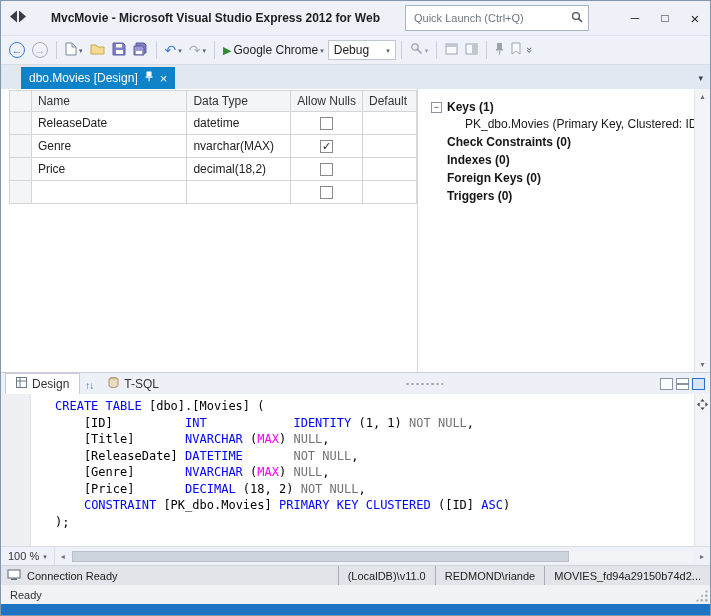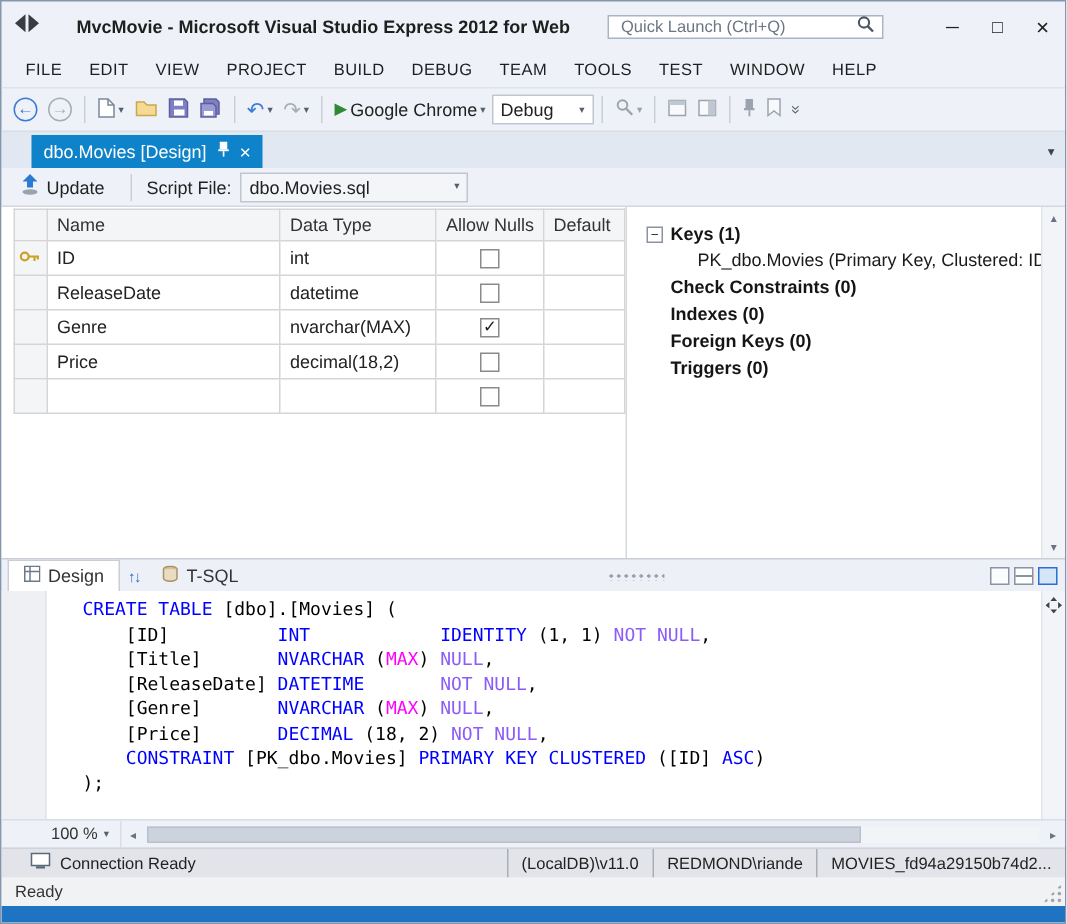--- a/index.html
+++ b/index.html
@@ -6,21 +6,21 @@
   * {box-sizing:border-box;}
   .vs {
     width:711px;height:616px;border:1px solid #8296ac;
     display:flex;flex-direction:column;
     font-family:"Liberation Sans","DejaVu Sans",sans-serif;
     background:#eef2f8;color:#1e1e1e;overflow:hidden;
   }
   
   .titlebar {height:34px;display:flex;align-items:center;padding-left:9px;gap:25px;flex:none;}
   .title {font-size:12px;font-weight:bold;white-space:nowrap;}
-  .quicklaunch {margin-left:auto;width:185px;height:16px;background:#fff;border:1px solid #a9b4c4;
+  .quicklaunch {margin-left:auto;width:185px;height:26px;background:#fff;border:1px solid #a9b4c4;
     display:flex;align-items:center;padding:0 5px 0 8px;gap:4px;}
   .ql-text {flex:1;color:#6d7683;font-size:11px;white-space:nowrap;overflow:hidden;}
   .winbtns {display:flex;height:100%;margin-left:6px;}
   .winbtn {width:30px;height:100%;display:flex;align-items:center;justify-content:center;
     font-size:12px;color:#222;}
   .winbtn.close {font-size:15px;}
   
   .menubar {height:23px;display:flex;align-items:center;padding-left:7px;font-size:11px;flex:none;}
   .menu-item {padding:0 9px;height:100%;display:flex;align-items:center;letter-spacing:.3px;}
   
@@ -86,36 +86,36 @@
     background-image:radial-gradient(circle,#9aa2ae 1px,transparent 1.3px);background-size:5px 4px;}
   .panebtns {margin-left:auto;display:flex;gap:3px;margin-right:5px;align-self:center;}
   .pbtn {width:13px;height:12px;border:1px solid #8a93a2;background:#fbfcfe;}
   .pbtn.split {background:linear-gradient(#fff 42%,#8a93a2 42%,#8a93a2 58%,#fff 58%);}
   .pbtn.active {border-color:#2a6fd1;background:#d6e6f9;}
   
   .codepane {height:152px;background:#fff;display:flex;flex:none;}
   .code-margin {width:30px;background:#eff0f4;border-right:1px solid #e0e2e8;flex:none;}
   .code-content {flex:1;padding:4px 0 0 24px;font-family:"DejaVu Sans Mono","Liberation Mono",monospace;
     font-size:12px;line-height:16.5px;white-space:pre;overflow:hidden;}
-  .tok-kw{color:#0000ff;} .tok-mg{color:#ff00ff;} .tok-gr{color:#8b5cf6;} .tok-pl{color:#000;}
+  .tok-kw{color:#0000ff;} .tok-mg{color:#ff00ff;} .tok-gr{color:#737373;} .tok-pl{color:#000;}
   .code-vscroll {width:16px;background:#f3f4f8;border-left:1px solid #e1e4ea;display:flex;
     flex-direction:column;align-items:center;padding-top:2px;flex:none;}
   
   .codebottom {height:19px;display:flex;align-items:center;background:#eef1f7;
-    border-top:1px solid #d9dde6;font-size:11px;flex:none;padding-left:26px;}
+    border-top:1px solid #d9dde6;font-size:11px;flex:none;}
   .zoom {display:flex;align-items:center;gap:4px;padding:0 7px;height:100%;
     border-right:1px solid #d9dde6;color:#333;flex:none;}
   .hscroll {flex:1;display:flex;align-items:center;height:100%;}
   .harrow {width:16px;text-align:center;color:#6a7383;font-size:8px;flex:none;}
   .htrack {flex:1;height:11px;background:#f3f4f8;position:relative;margin:0 1px;}
   .hthumb {position:absolute;left:0;top:0;height:100%;width:80%;background:#cdd3dd;border:1px solid #b9c0cc;}
   
   .connbar {height:20px;background:#e2e4e9;border-top:1px solid #cfd3da;display:flex;
     align-items:center;font-size:11px;color:#222;flex:none;}
-  .conn-left {display:flex;gap:6px;padding:0 19px;align-items:center;}
+  .conn-left {display:flex;gap:6px;padding:0 6px;align-items:center;}
   .seg {border-left:1px solid #a8aeb8;padding:0 9px;height:100%;display:flex;align-items:center;white-space:nowrap;}
   .seg.first {margin-left:auto;}
   .readybar {height:19px;background:#f1f2f4;display:flex;align-items:center;padding-left:9px;
     font-size:11px;color:#333;position:relative;flex:none;}
   .grip {position:absolute;right:2px;bottom:2px;width:13px;height:13px;
     background-image:radial-gradient(circle,#9aa2ae 1px,transparent 1.4px);background-size:4.5px 4.5px;
     clip-path:polygon(100% 0,100% 100%,0 100%);}
   .bluestrip {height:11px;background:#1e73c2;flex:none;}
 </style>
 </head>
@@ -140,33 +140,20 @@
           </svg>
       </span>
     </div>
     <div class="winbtns">
       <span class="winbtn">─</span>
       <span class="winbtn">□</span>
       <span class="winbtn close">×</span>
     </div>
   </div>
 
-  <div class="menubar">
-      <span class="menu-item">FILE</span>
-      <span class="menu-item">EDIT</span>
-      <span class="menu-item">VIEW</span>
-      <span class="menu-item">PROJECT</span>
-      <span class="menu-item">BUILD</span>
-      <span class="menu-item">DEBUG</span>
-      <span class="menu-item">TEAM</span>
-      <span class="menu-item">TOOLS</span>
-      <span class="menu-item">TEST</span>
-      <span class="menu-item">WINDOW</span>
-      <span class="menu-item">HELP</span>
-    </div>
 
   <div class="toolbar">
     <span class="tbtn">
         <span class="navcircle nav-back">←</span>
       </span>
     <span class="tbtn">
         <span class="navcircle nav-fwd">→</span>
       </span>
     <span class="tsep"></span>
 
@@ -263,59 +250,34 @@
       <span><svg width="8" height="11" viewBox="0 0 8 11">
             <rect x="1.5" y="0.5" width="5" height="5" fill="#fff"></rect>
             <rect x="0.5" y="5.5" width="7" height="1.3" fill="#fff"></rect>
             <rect x="3.5" y="6.8" width="1.1" height="3.6" fill="#fff"></rect>
           </svg></span>
       <span class="tabclose">×</span>
     </div>
     <span class="tablist-arrow">▾</span>
   </div>
 
-  <div class="designerbar">
-    <span class="update-btn">
-      <span><svg width="12" height="14" viewBox="0 0 12 14">
-            <path d="M6 0 L11 5 H8 V9 H4 V5 H1 Z" fill="#2b7bd4"></path>
-            <ellipse cx="6" cy="12" rx="5" ry="1.8" fill="#9aa3ad"></ellipse>
-          </svg></span>
-      <span>Update</span>
-    </span>
-    <span class="tsep"></span>
-    <span class="script-label">Script File:</span>
-    <span class="combo script">
-      <span>dbo.Movies.sql</span>
-      <span class="drop">▾</span>
-    </span>
-  </div>
 
   <div class="main">
     <div class="grid-pane">
       <table class="colgrid">
         <thead>
           <tr>
             <th class="rowhdr"></th>
           <th class="col-name">Name</th>
               <th class="col-type">Data Type</th>
               <th class="col-nulls">Allow Nulls</th>
               <th class="col-def">Default</th>
             </tr>
         </thead>
         <tbody>
-            <tr>
-              <td class="rowhdr"><svg width="14" height="10" viewBox="0 0 14 10">
-                  <circle cx="3.5" cy="5" r="2.6" fill="none" stroke="#c9a227" stroke-width="1.5"></circle>
-                  <path d="M6 5 H13 M10 5 V8 M12.2 5 V7" stroke="#c9a227" stroke-width="1.4" fill="none"></path>
-                </svg></td>
-              <td class="col-name">ID</td>
-              <td class="col-type">int</td>
-              <td class="col-nulls center"><span class="checkbox"></span></td>
-              <td class="col-def"></td>
-            </tr>
             <tr>
               <td class="rowhdr"></td>
               <td class="col-name">ReleaseDate</td>
               <td class="col-type">datetime</td>
               <td class="col-nulls center"><span class="checkbox"></span></td>
               <td class="col-def"></td>
             </tr>
             <tr>
               <td class="rowhdr"></td>
               <td class="col-name">Genre</td>

